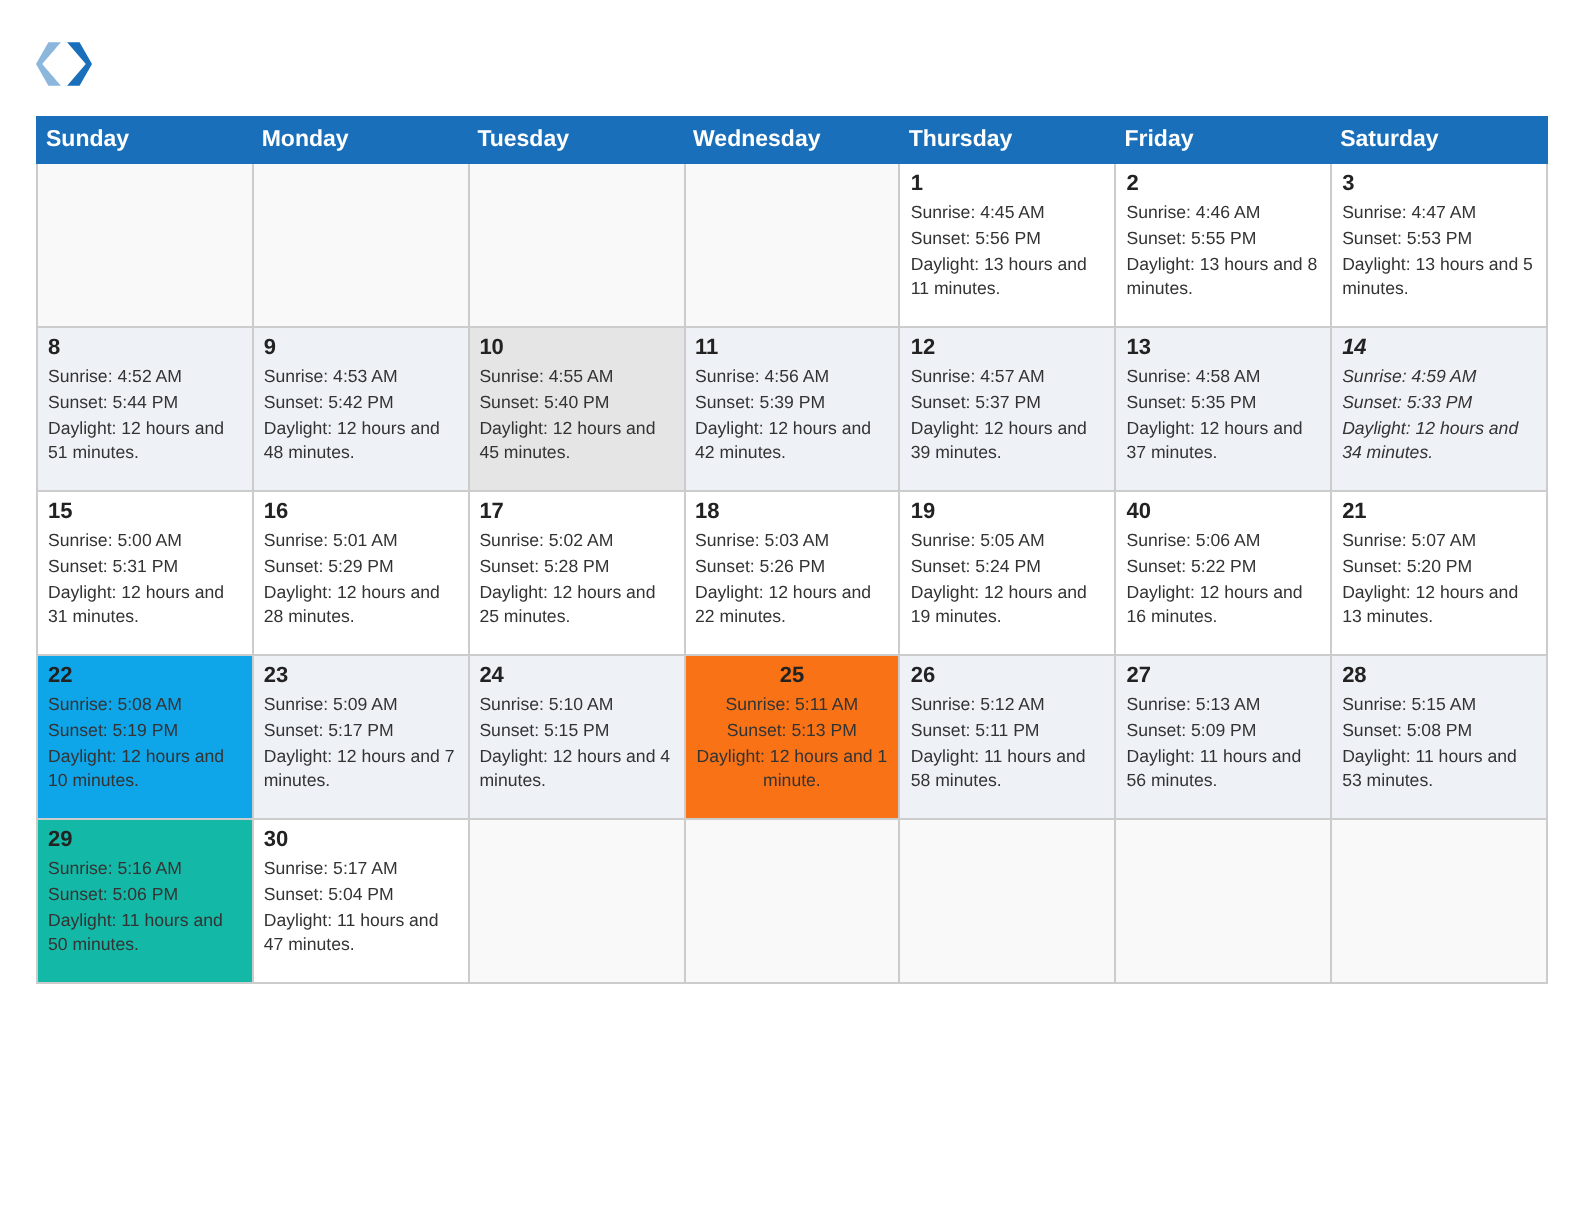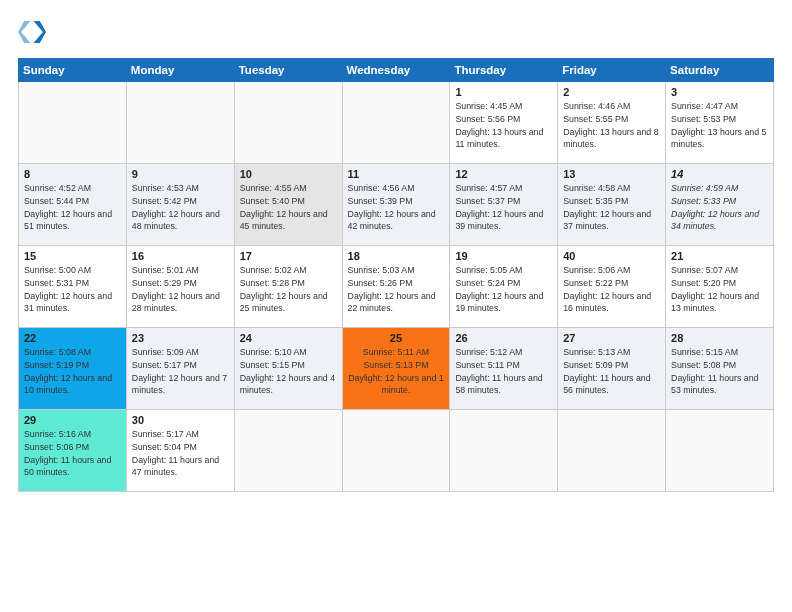--- a/index.html
+++ b/index.html
@@ -237,21 +237,21 @@
           <td style="background: rgb(238, 242, 247);">
             <span class="day-num">27</span>
             <div class="day-info">Sunrise: 5:13 AM<br>Sunset: 5:09 PM<br>Daylight: 11 hours and 56 minutes.</div>
           </td>
           <td style="background: rgb(238, 242, 247);">
             <span class="day-num">28</span>
             <div class="day-info">Sunrise: 5:15 AM<br>Sunset: 5:08 PM<br>Daylight: 11 hours and 53 minutes.</div>
           </td>
         </tr>
         <tr>
-          <td style="background: #5eead4;">
+          <td style="background: #14b8a6;">
             <span class="day-num">29</span>
             <div class="day-info">Sunrise: 5:16 AM<br>Sunset: 5:06 PM<br>Daylight: 11 hours and 50 minutes.</div>
           </td>
           <td style="background: rgb(255, 255, 255);">
             <span class="day-num">30</span>
             <div class="day-info">Sunrise: 5:17 AM<br>Sunset: 5:04 PM<br>Daylight: 11 hours and 47 minutes.</div>
           </td>
           <td class="empty-cell" style="background: rgb(255, 255, 255);"></td>
           <td class="empty-cell" style="background: rgb(255, 255, 255);"></td>
           <td class="empty-cell" style="background: rgb(255, 255, 255);"></td>

